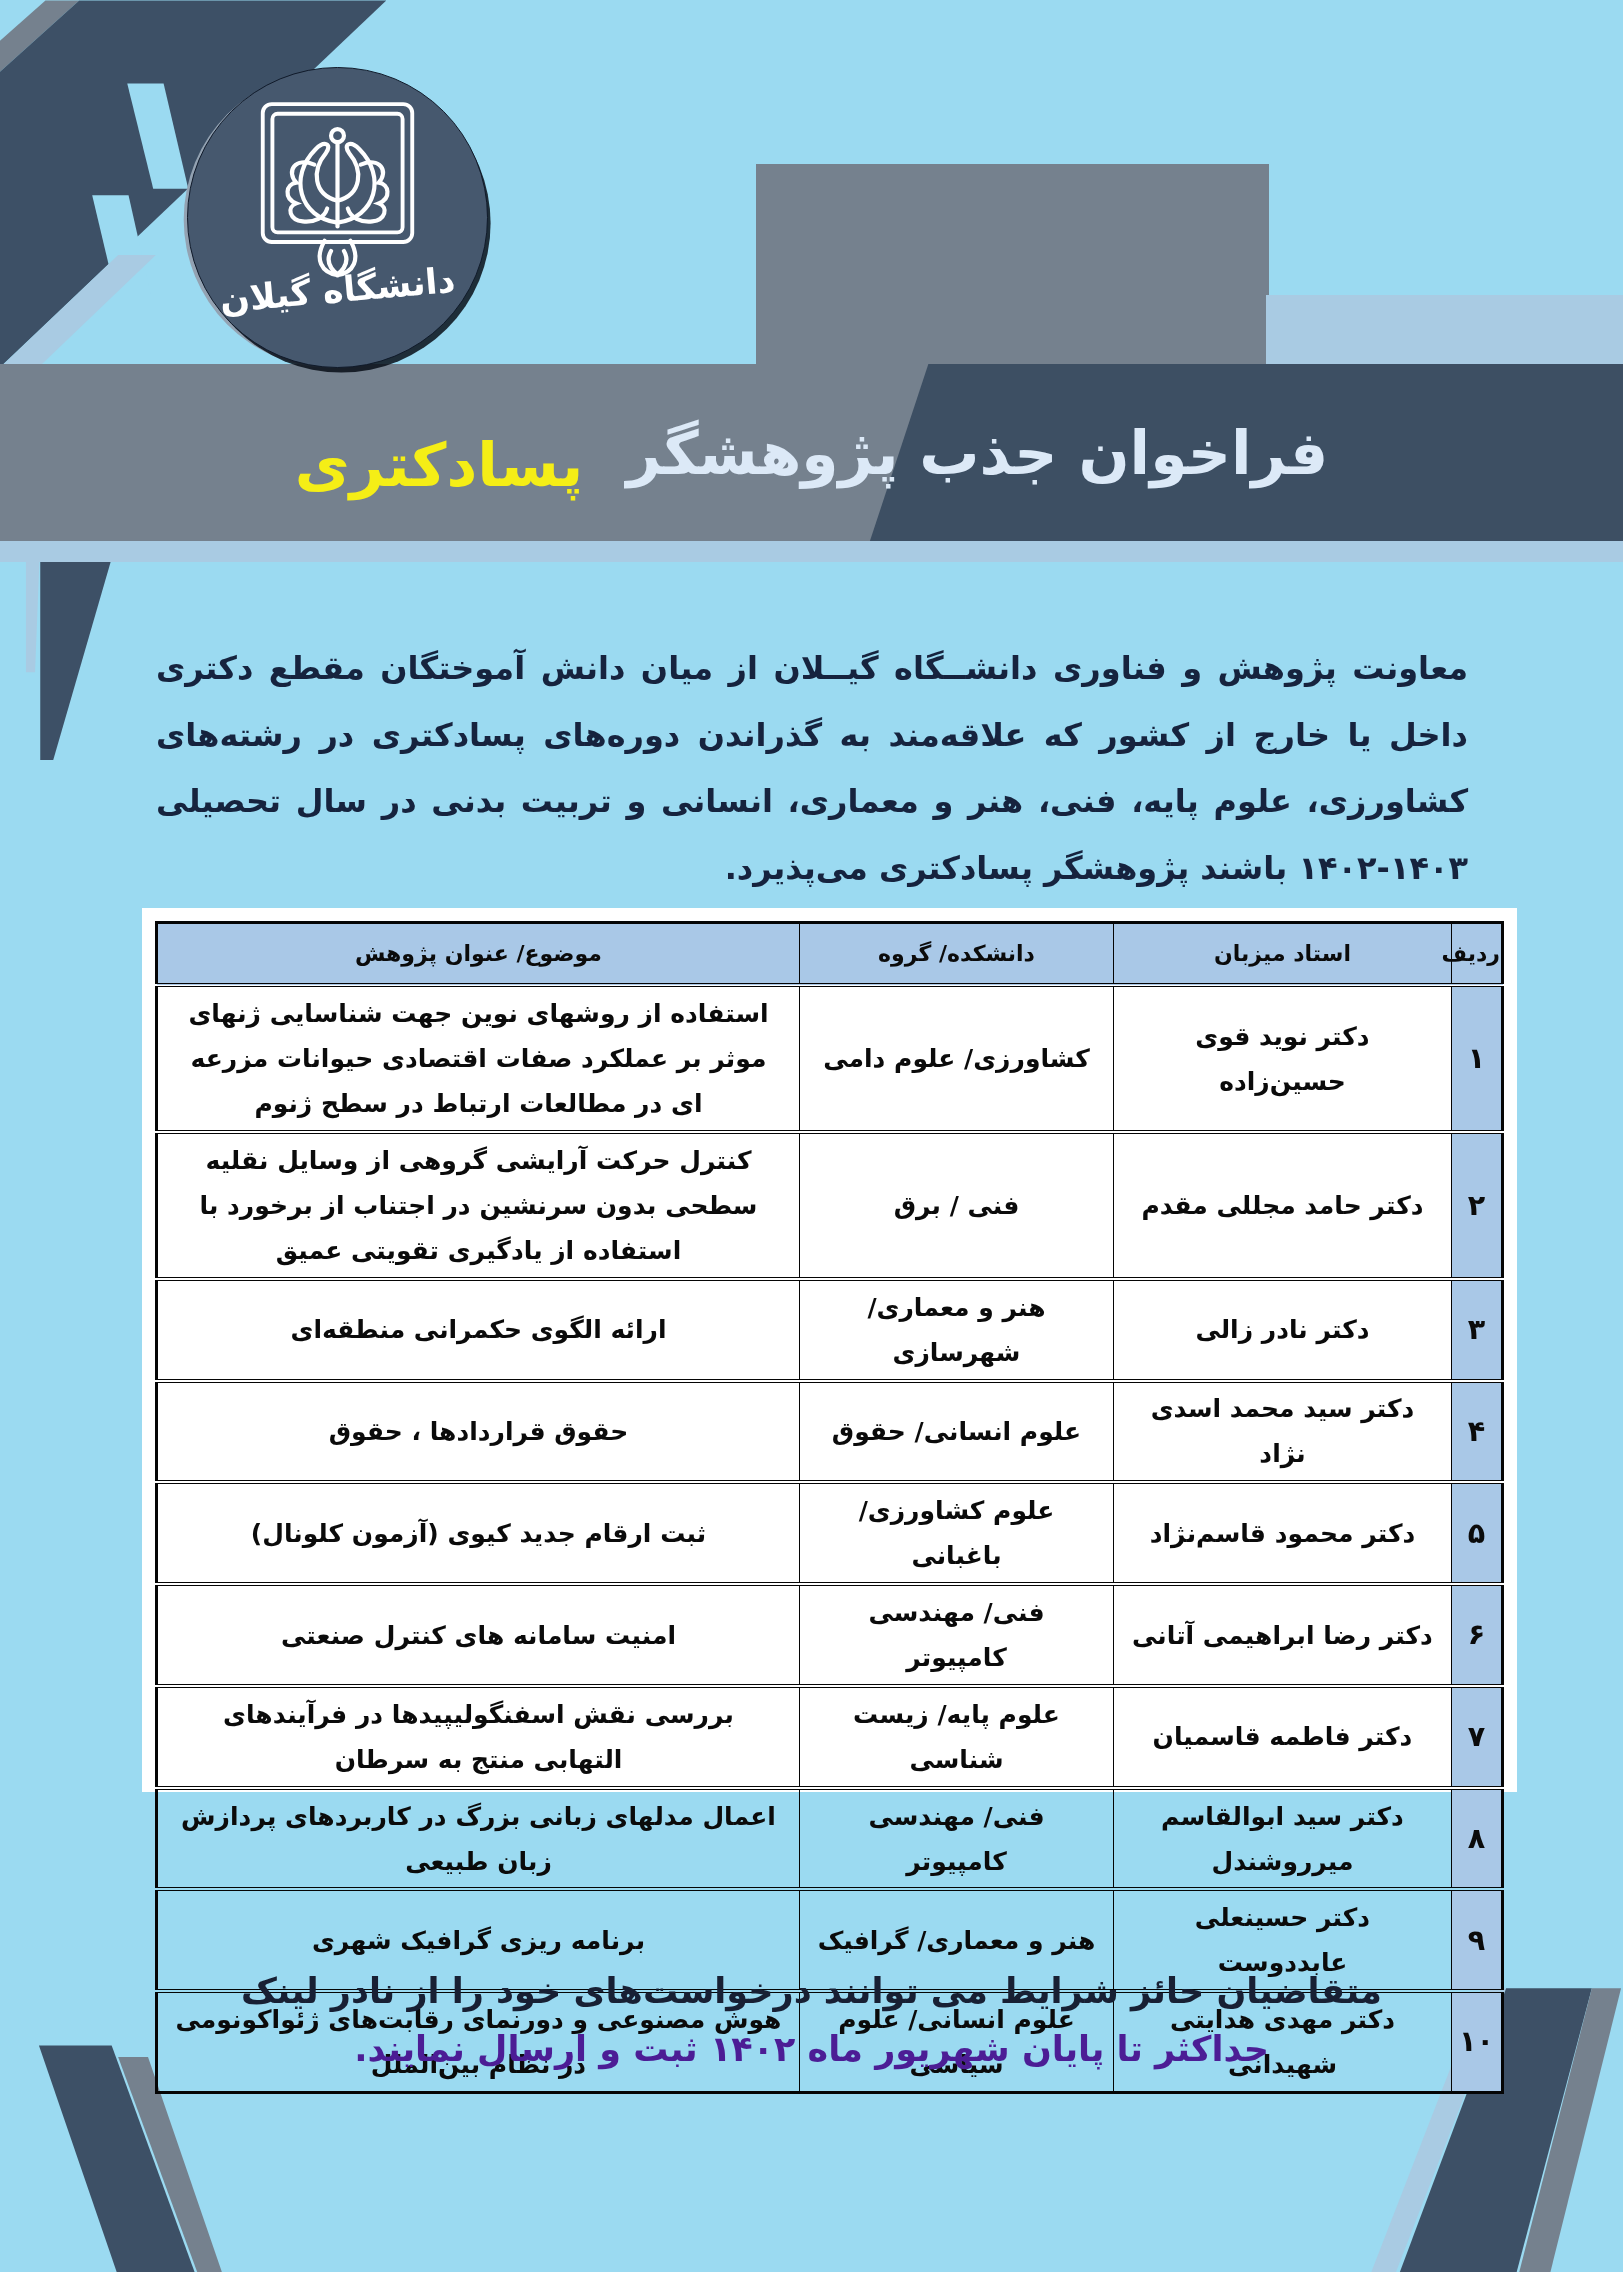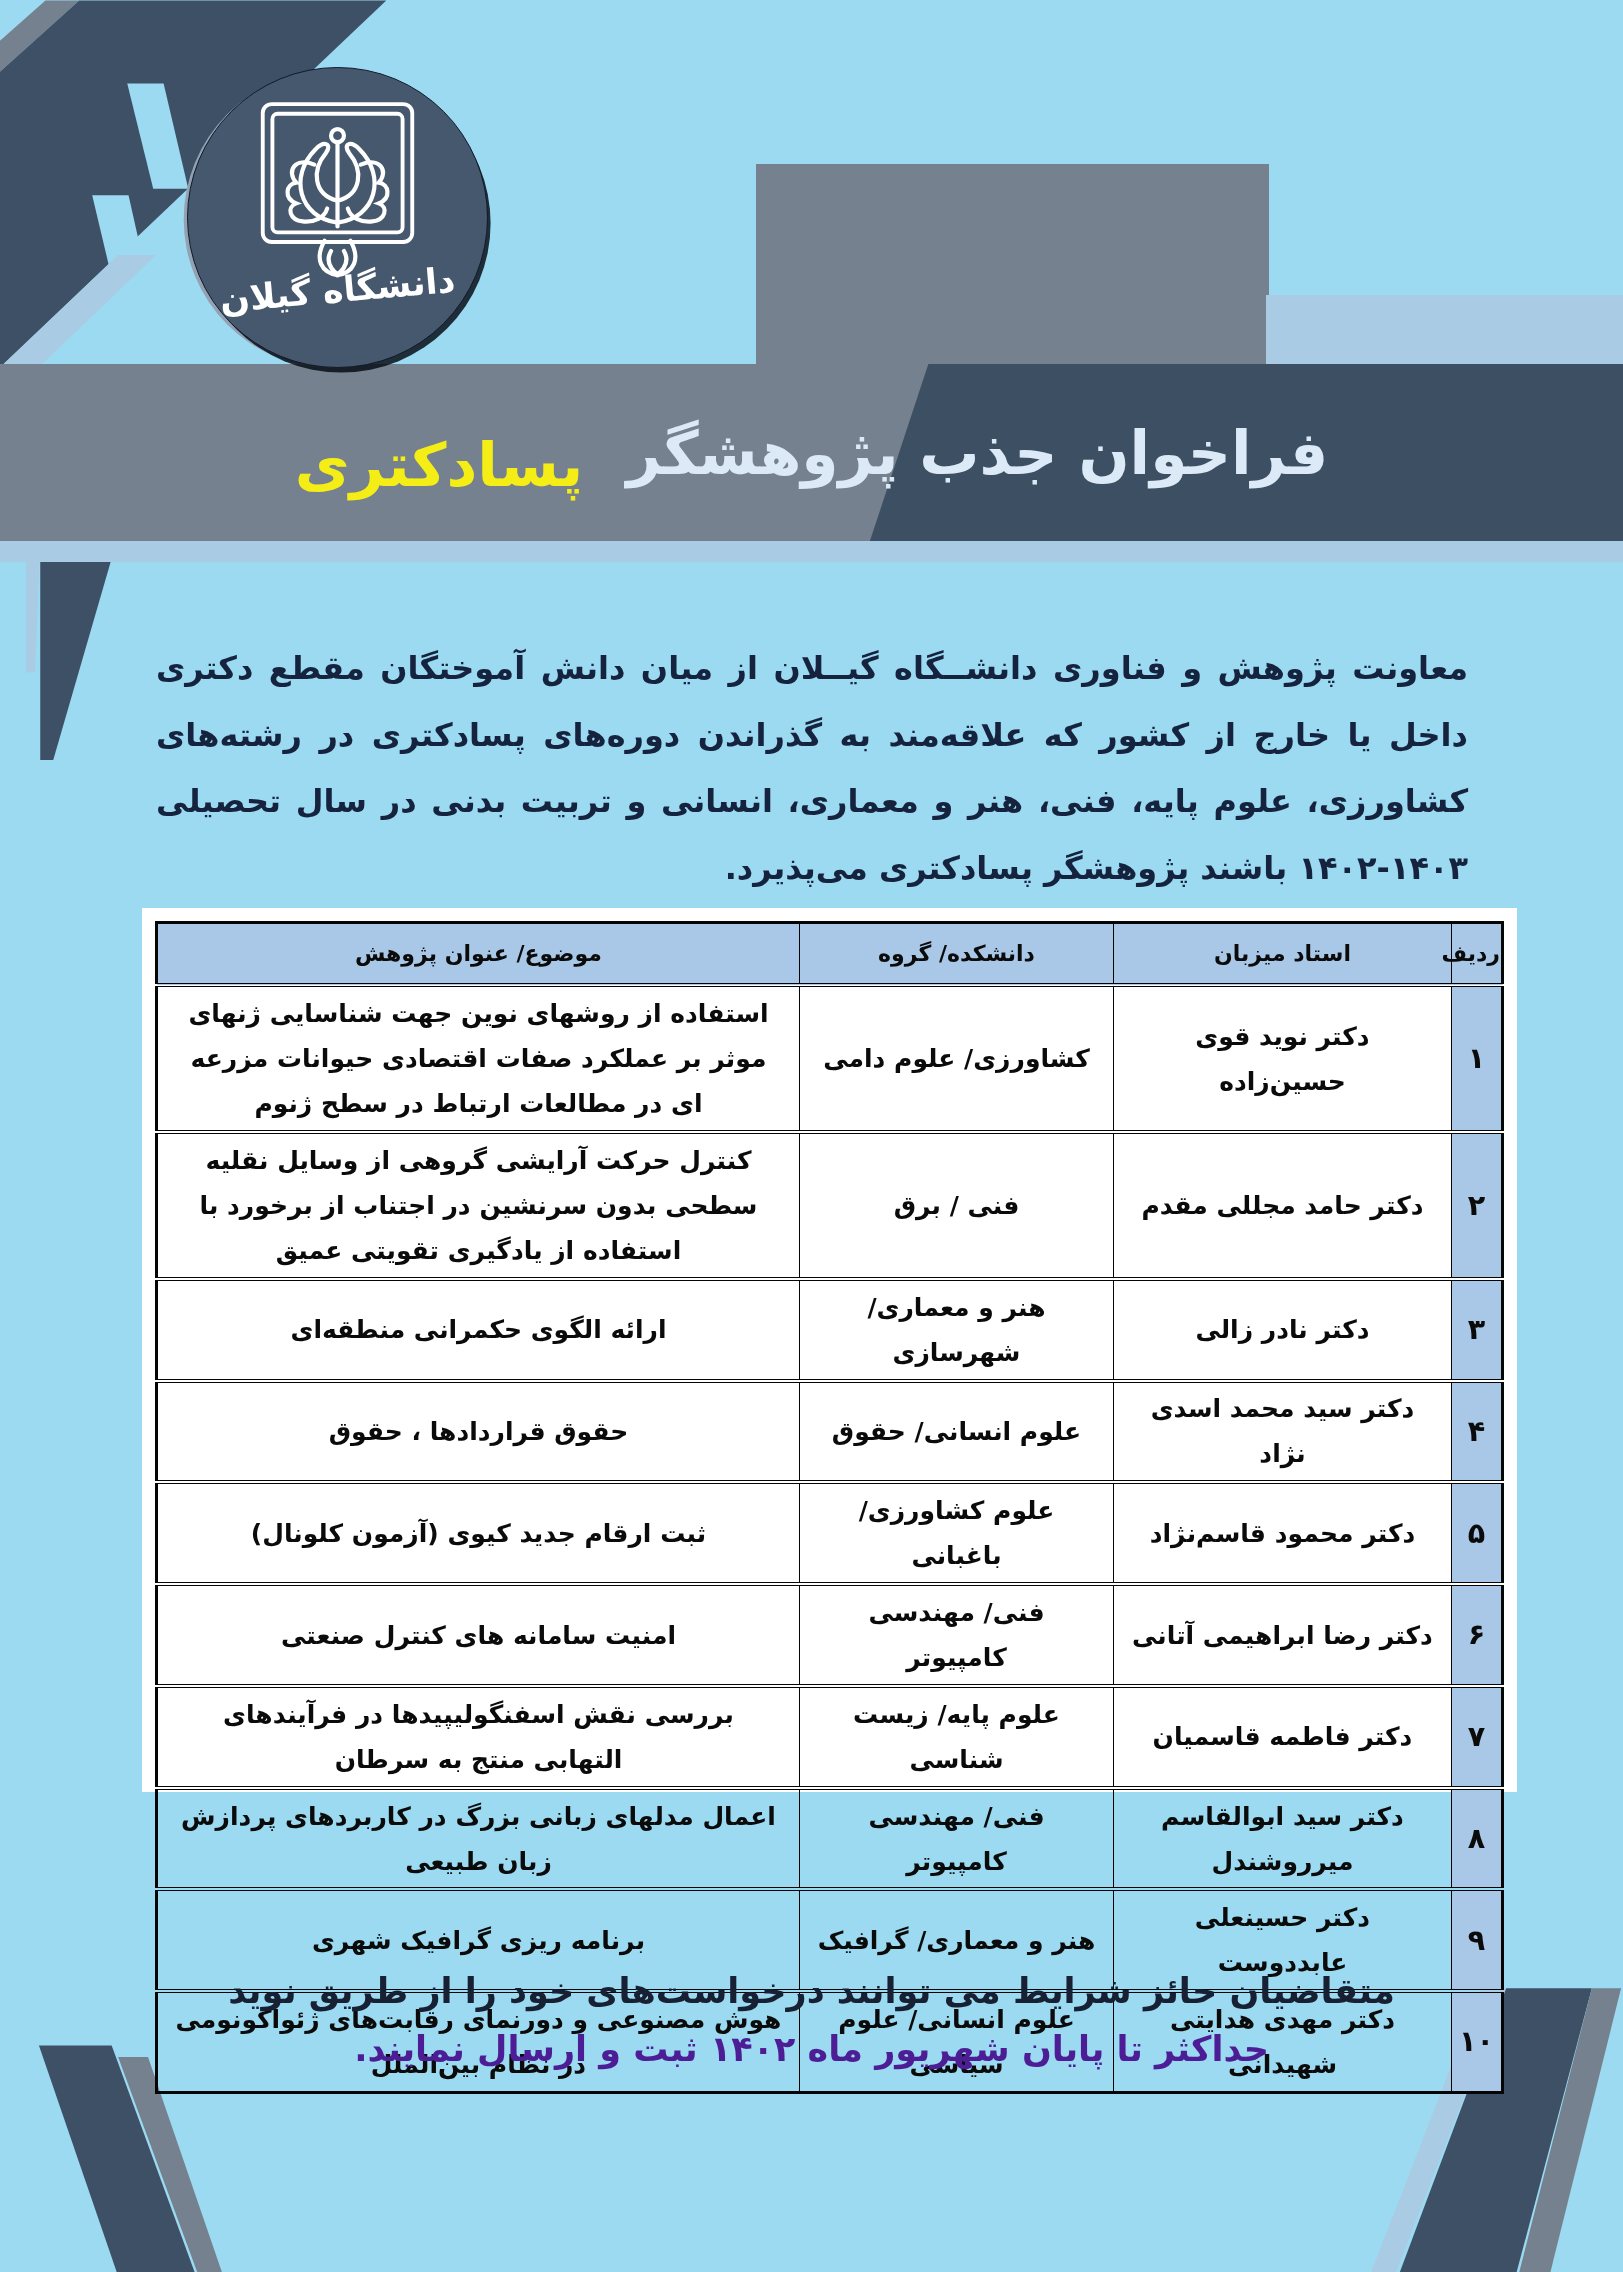--- a/index.html
+++ b/index.html
@@ -200,18 +200,18 @@
         <td>۱۰</td>
         <td>دکتر مهدی هدایتی شهیدانی</td>
         <td>علوم انسانی/ علوم سیاسی</td>
         <td>هوش مصنوعی و دورنمای رقابت‌های ژئواکونومی در نظام بین‌الملل</td>
       </tr>
     </tbody>
       </table>
   </div>
 
   <div class="footer">
-    <div class="f-line1">متقاضیان حائز شرایط می توانند درخواست‌های خود را از طریق نوید</div>
+    <div class="f-line1">متقاضیان حائز شرایط می توانند درخواست‌های خود را از نادر لینک</div>
     <div class="f-line2">حداکثر تا پایان شهریور ماه ۱۴۰۲ ثبت و ارسال نمایند.</div>
   </div>
 
 </div>
 
 
 </body></html>

